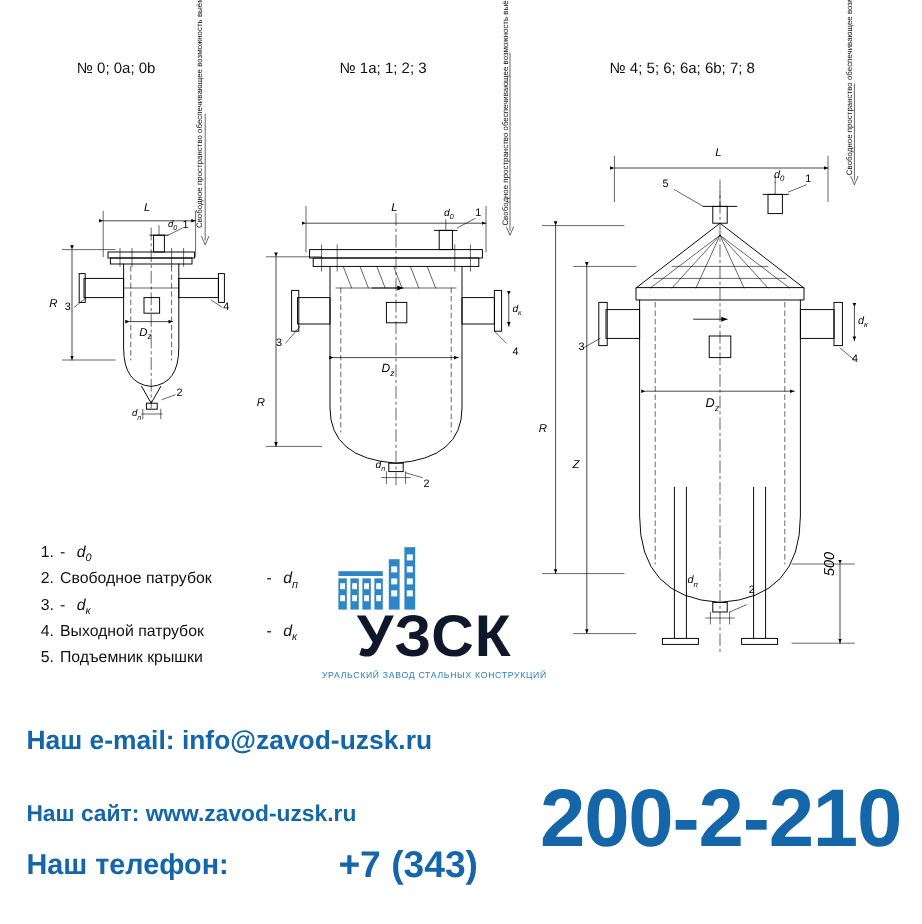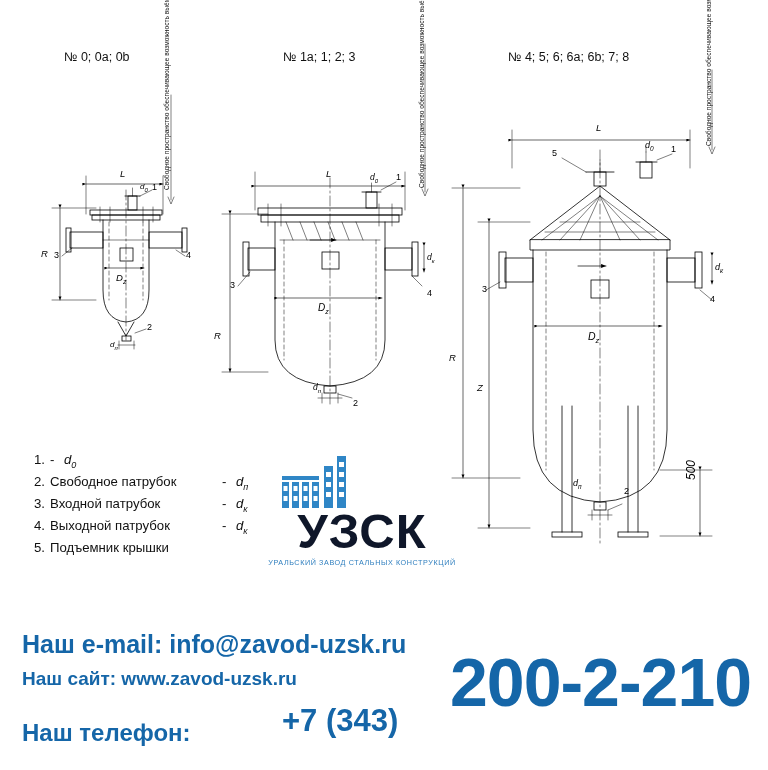--- a/index.html
+++ b/index.html
@@ -61,23 +61,23 @@
     font-size:7.2px;color:#2f7fbf;
     letter-spacing:0.6px;
   }
   
   .contact-line{
     position:absolute;
     font-weight:bold;
     color:#1566a8;
     white-space:nowrap;
   }
-  #email-line{left:22px;top:630px;font-size:25px;}
+  #email-line{left:22px;top:604px;font-size:22px;}
   #site-line{left:22px;top:668px;font-size:19px;}
-  #phone-label{left:22px;top:707px;font-size:24px;margin-top:12px;}
+  #phone-label{left:22px;top:707px;font-size:24px;}
   #phone-code{left:282px;top:703px;font-size:31px;}
   #phone-number{left:450px;top:643px;font-size:68px;letter-spacing:-1px;}
   .lbl{font-size:9px;}
   .lbl-i{font-size:9.5px;font-style:italic;}
 </style>
 </head>
 <body>
 
 <div class="canvas">
 <svg width="768" height="770" viewBox="0 0 768 770" xmlns="http://www.w3.org/2000/svg">
@@ -341,21 +341,20 @@
     <span class="legend-sym"><span>d</span><sub>0</sub></span>
   </div>
   <div class="legend-row">
     <span class="legend-num">2.</span>
     <span class="legend-label">Свободное патрубок</span>
     <span class="legend-dash">-</span>
     <span class="legend-sym"><span>d</span><sub>п</sub></span>
   </div>
   <div class="legend-row">
     <span class="legend-num">3.</span>
-    <span class="legend-label">Входной патрубок</span>
     <span class="legend-dash">-</span>
     <span class="legend-sym"><span>d</span><sub>к</sub></span>
   </div>
   <div class="legend-row">
     <span class="legend-num">4.</span>
     <span class="legend-label">Выходной патрубок</span>
     <span class="legend-dash">-</span>
     <span class="legend-sym"><span>d</span><sub>к</sub></span>
   </div>
   <div class="legend-row">

